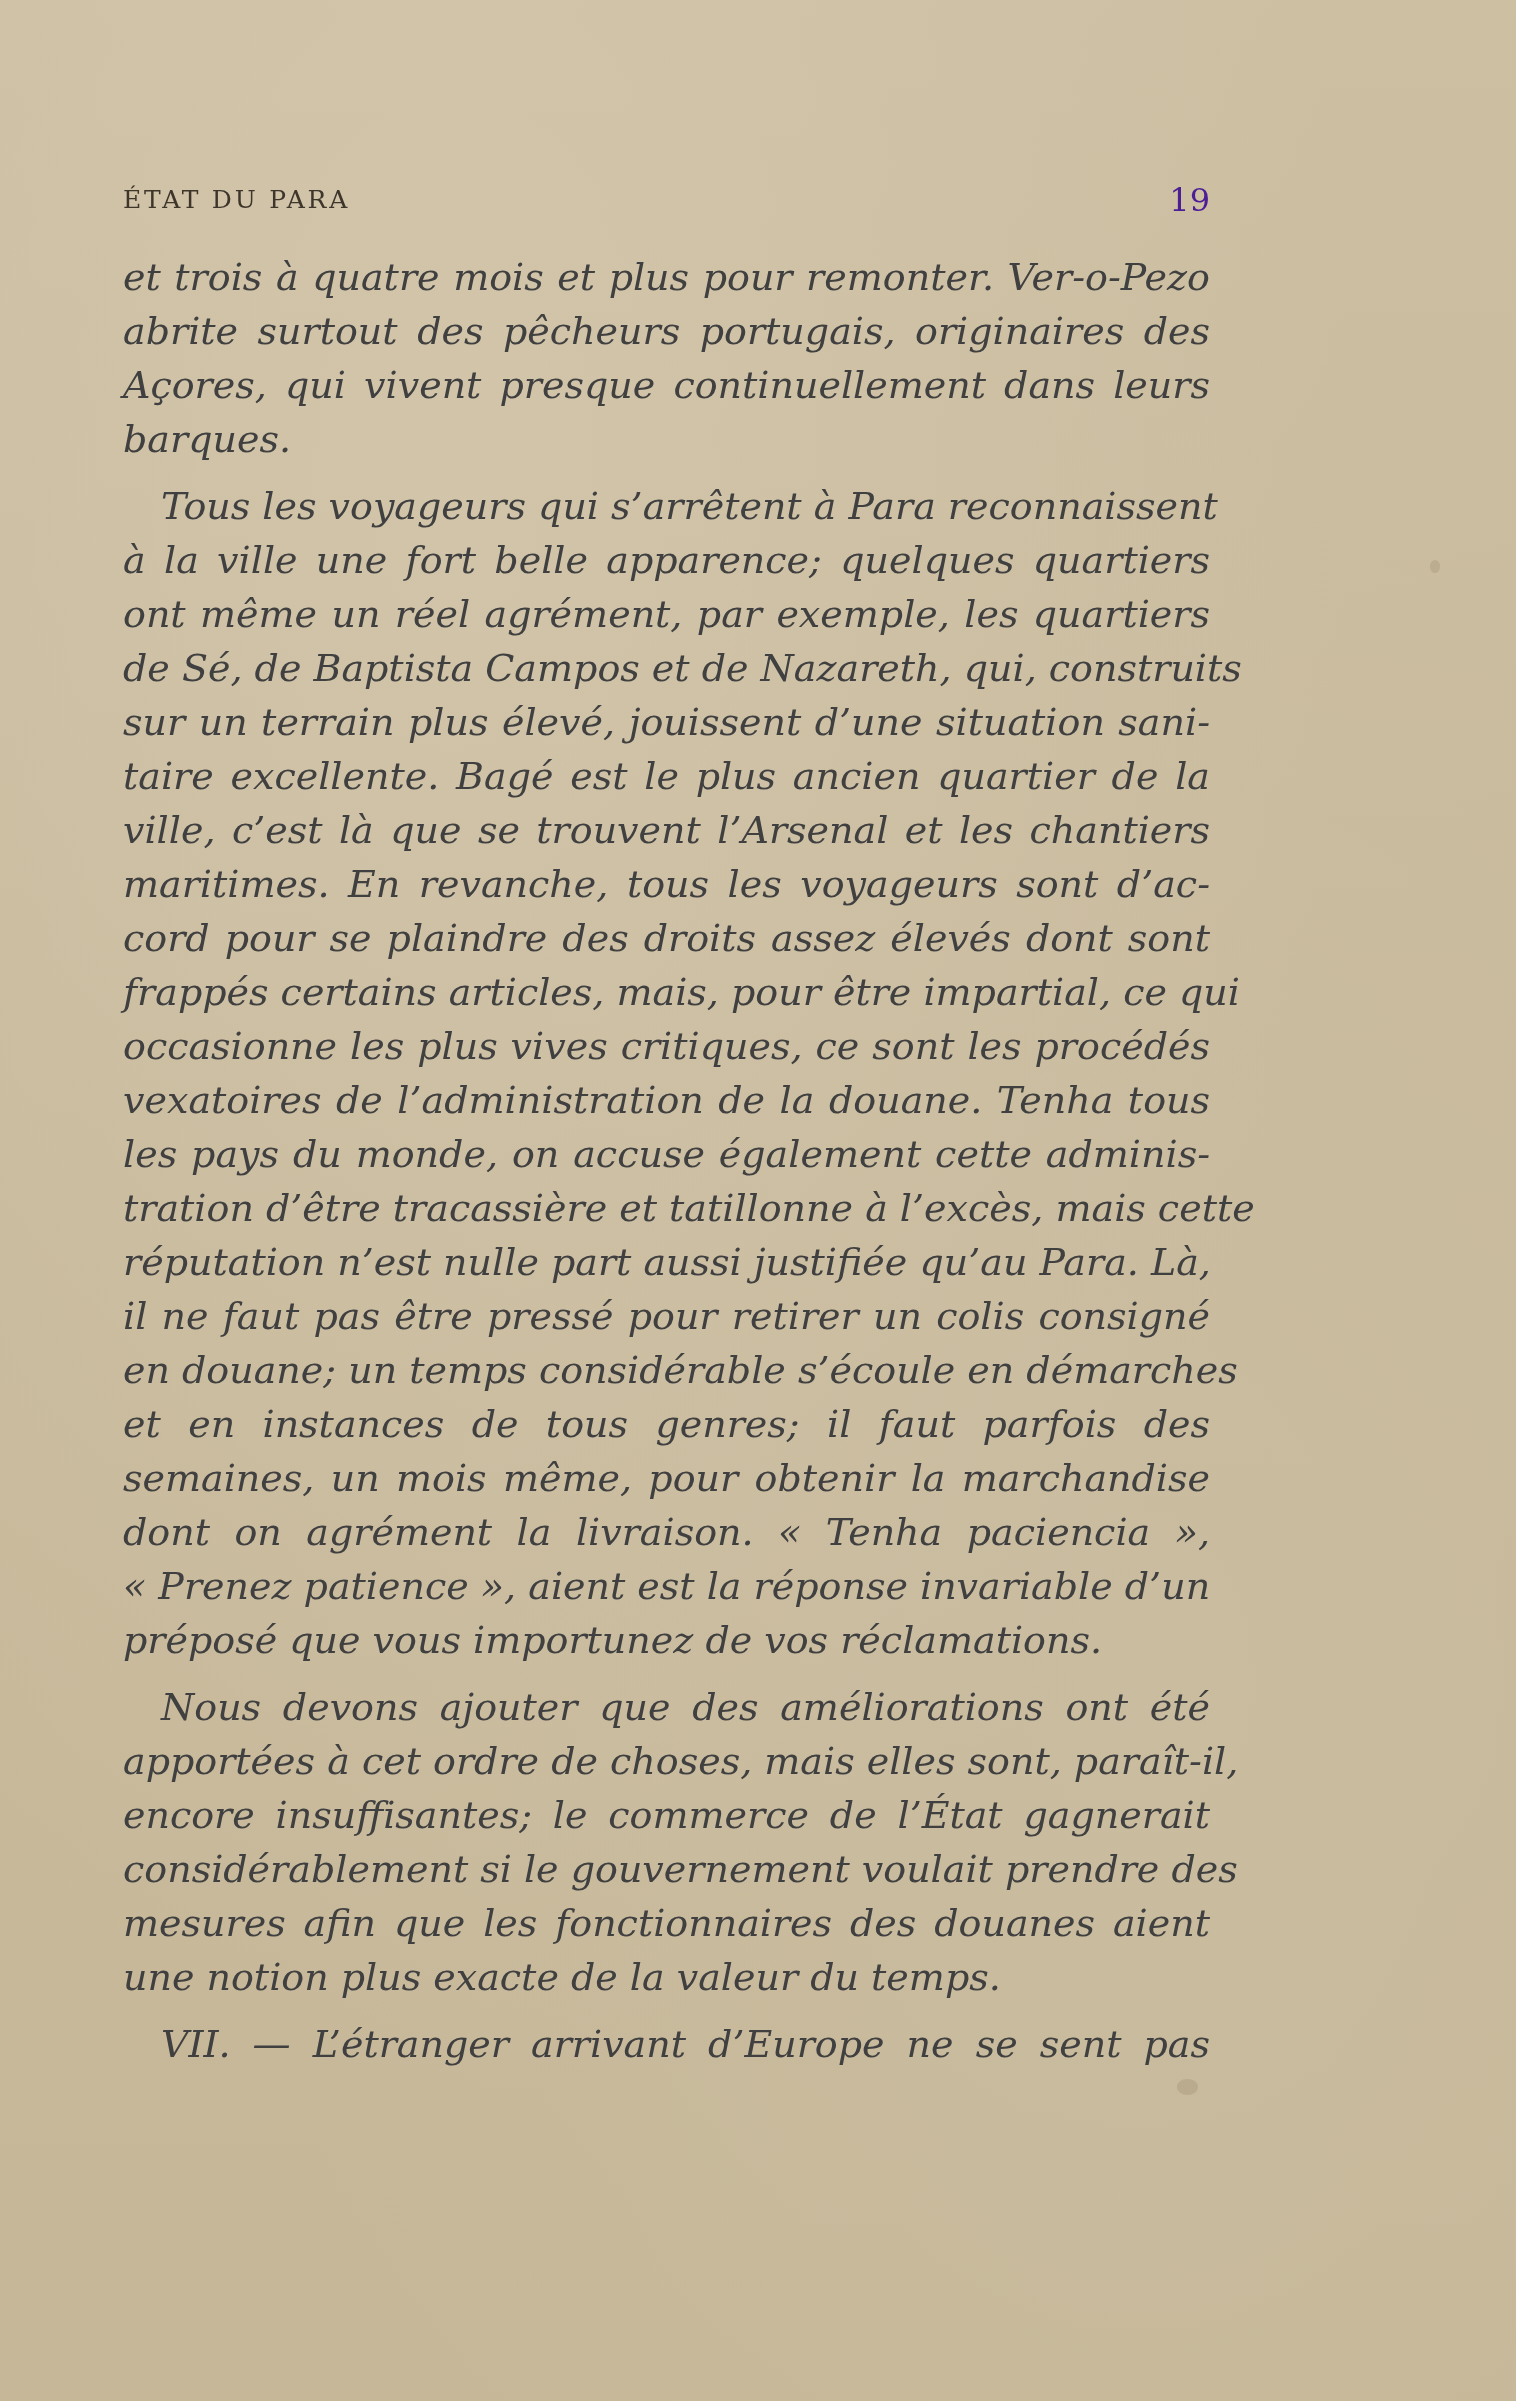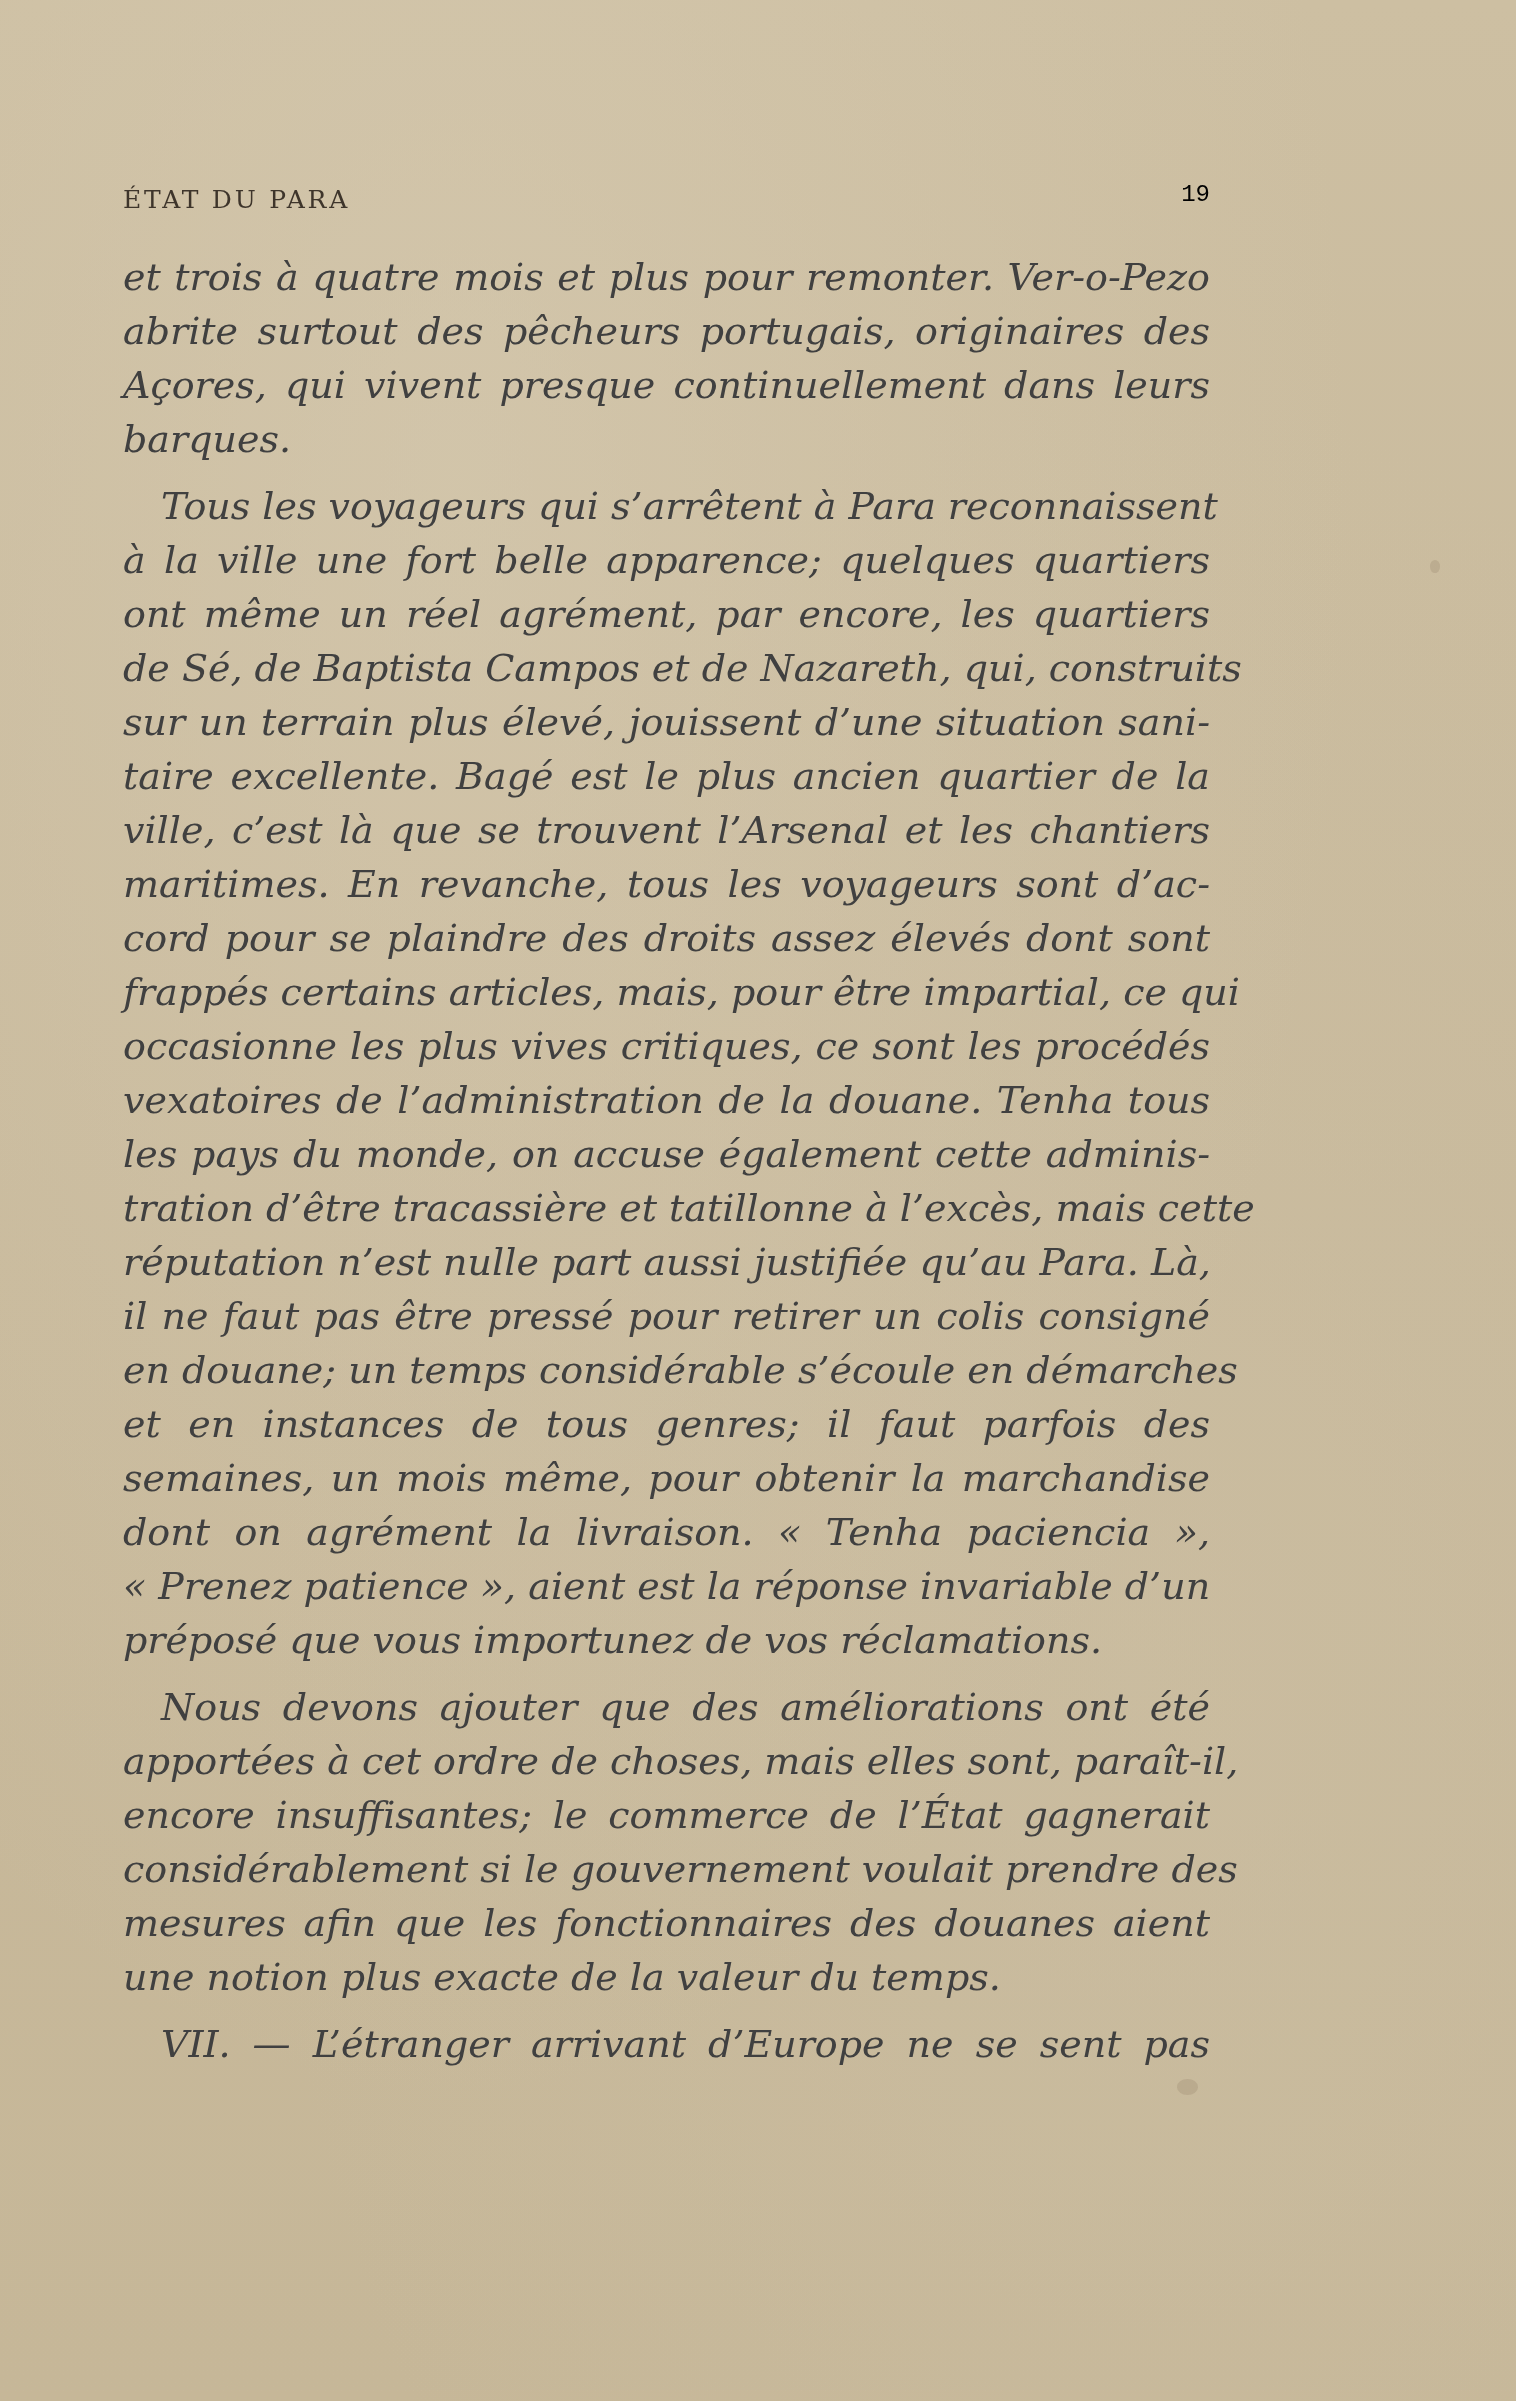--- a/index.html
+++ b/index.html
@@ -38,23 +38,22 @@
       text-align: left;
       font-size: 25px;
       letter-spacing: 2.8px;
       font-variant: small-caps;
       color: #3e352b;
     }
     .page-number {
       position: absolute;
       right: 0;
       top: -4.2px;
-      font-size: 24px;
-      color: #000000;
-      font-family: Liberation Mono, monospace;
+      font-size: 32px;
+      color: #4c1d95;
     }
     .body-text {
       position: absolute;
       top: 250px;
       left: 123px;
       width: 1087px;
     }
     .line {
       display: block;
       height: 54px;
@@ -92,21 +91,21 @@
     <span class="page-number">19</span>
   </div>
 
   <div class="body-text">
     <span class="line">et trois à quatre mois et plus pour remonter. Ver-o-Pezo</span>
     <span class="line">abrite surtout des pêcheurs portugais, originaires des</span>
     <span class="line">Açores, qui vivent presque continuellement dans leurs</span>
     <span class="line last">barques.</span>
     <span class="line indent">Tous les voyageurs qui s’arrêtent à Para reconnaissent</span>
     <span class="line">à la ville une fort belle apparence; quelques quartiers</span>
-    <span class="line">ont même un réel agrément, par encore, les quartiers</span>
+    <span class="line">ont même un réel agrément, par exemple, les quartiers</span>
     <span class="line">de Sé, de Baptista Campos et de Nazareth, qui, construits</span>
     <span class="line">sur un terrain plus élevé, jouissent d’une situation sani-</span>
     <span class="line">taire excellente. Bagé est le plus ancien quartier de la</span>
     <span class="line">ville, c’est là que se trouvent l’Arsenal et les chantiers</span>
     <span class="line">maritimes. En revanche, tous les voyageurs sont d’ac-</span>
     <span class="line">cord pour se plaindre des droits assez élevés dont sont</span>
     <span class="line">frappés certains articles, mais, pour être impartial, ce qui</span>
     <span class="line">occasionne les plus vives critiques, ce sont les procédés</span>
     <span class="line">vexatoires de l’administration de la douane. Tenha tous</span>
     <span class="line">les pays du monde, on accuse également cette adminis-</span>

